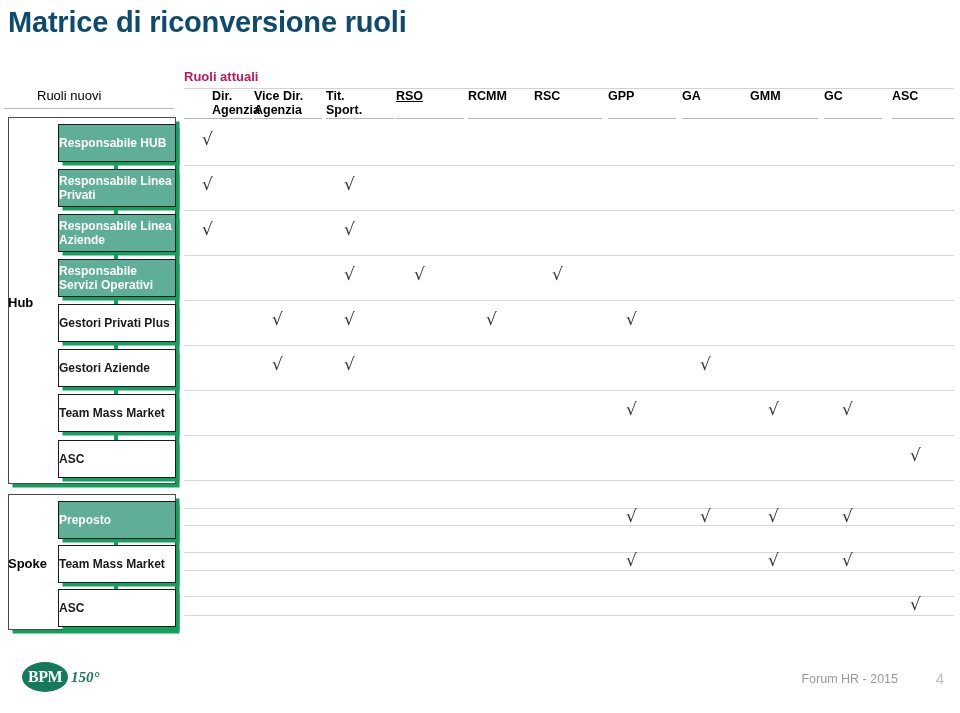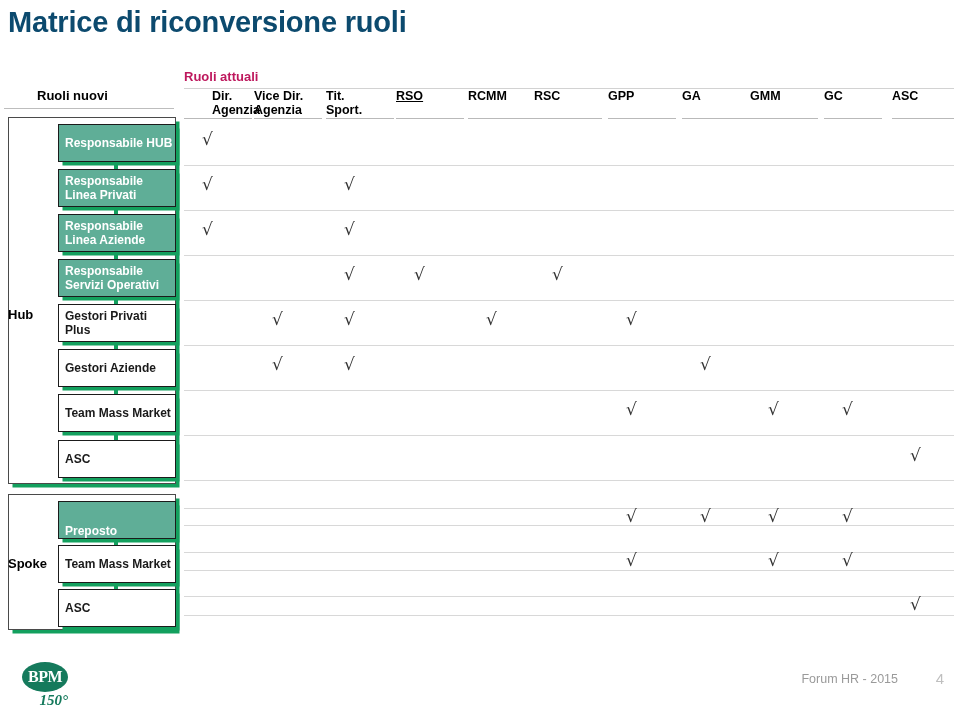--- a/index.html
+++ b/index.html
@@ -18,21 +18,21 @@
     font-weight:bold;
     color:#0c4a6e;
     letter-spacing:-0.2px;
     white-space:nowrap;
   }
   
   #ruoli-nuovi{
     position:absolute;
     left:4px; top:88px;
     font-size:13px;
-    font-weight:bold;
+    font-weight:normal;
     color:#000;
     padding-left:33px;
   }
   #ruoli-nuovi-rule{
     position:absolute;
     left:4px; top:108px;
     width:170px; height:1px;
     background:#bdbdbd;
   }
   
@@ -86,21 +86,21 @@
   .role-box{
     position:absolute;
     left:58px;
     width:118px;
     height:38px;
     box-sizing:border-box;
     border:1.2px solid #1b1b1b;
     box-shadow:4px 4px 0 -0.5px #13a05e;
     display:flex;
     align-items:center;
-    padding-left:6px;
+    padding-left:0;
     font-size:12px;
     font-weight:bold;
     line-height:14px;
   }
   .role-box.filled{ background:#5fae97; color:#ffffff; border-color:#1b1b1b; }
   .role-box.plain{  background:#ffffff; color:#1a1a1a; }
   .connector{
     position:absolute;
     left:114px;
     width:4px;
@@ -119,21 +119,21 @@
   .group-label{
     position:absolute;
     left:8px;
     width:48px;
     text-align:left;
     font-size:13px;
     font-weight:bold;
     color:#000;
   }
   
-  #logo{ position:absolute; left:22px; top:662px; display:flex; align-items:flex-end;flex-direction:column; }
+  #logo{ position:absolute; left:22px; top:662px; display:flex; align-items:center; }
   #logo-mark{
     width:46px;height:30px;border-radius:50%;
     background:#157a5c;
     display:flex;align-items:center;justify-content:center;
     color:#fff;font-weight:bold;font-size:16px;
     font-family:"Liberation Serif", serif;
     letter-spacing:-0.5px;
   }
   #logo-text{
     margin-left:7px;
@@ -193,21 +193,21 @@
     <div class="col-head" style="left: 750px;">GMM</div>
     <div class="col-rule" style="left: 750px; width: 68px;"></div>
     <div class="col-head" style="left: 824px;">GC</div>
     <div class="col-rule" style="left: 824px; width: 58px;"></div>
     <div class="col-head" style="left: 892px;">ASC</div>
     <div class="col-rule" style="left: 892px; width: 62px;"></div>
   </div>
 
 <div id="groups">
     <div class="group-box" style="top: 117px; height: 367px;"></div>
-    <div class="group-label" style="top: 307px;">Hub</div>
+    <div class="group-label" style="top: 295px;">Hub</div>
     <div class="group-box" style="top: 494px; height: 136px;"></div>
     <div class="group-label" style="top: 556px;">Spoke</div>
   </div>
 
 <div id="role-boxes">
     <div class="role-box filled" style="top: 124px;">
       <span>Responsabile HUB</span>
     </div>
     <div class="connector" style="top: 162px; height: 9px;"></div>
     <div class="role-box filled" style="top: 169px;">
@@ -230,21 +230,21 @@
       <span>Gestori Aziende</span>
     </div>
     <div class="connector" style="top: 387px; height: 9px;"></div>
     <div class="role-box plain" style="top: 394px;">
       <span>Team Mass Market</span>
     </div>
     <div class="connector" style="top: 432px; height: 10px;"></div>
     <div class="role-box plain" style="top: 440px;">
       <span>ASC</span>
     </div>
-    <div class="role-box filled" style="top: 501px; align-items: flex-end;">
+    <div class="role-box filled" style="top: 501px;">
       <span>Preposto</span>
     </div>
     <div class="connector" style="top: 539px; height: 8px;"></div>
     <div class="role-box plain" style="top: 545px;">
       <span>Team Mass Market</span>
     </div>
     <div class="connector" style="top: 583px; height: 8px;"></div>
     <div class="role-box plain" style="top: 589px;">
       <span>ASC</span>
     </div>

